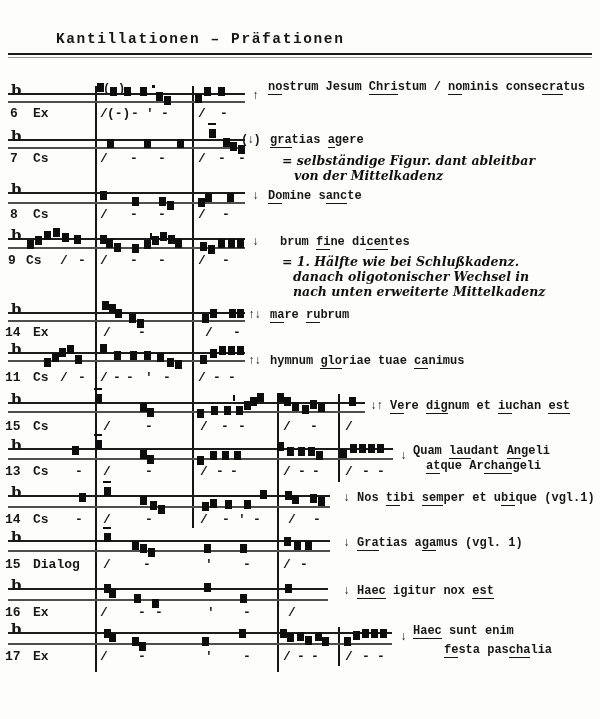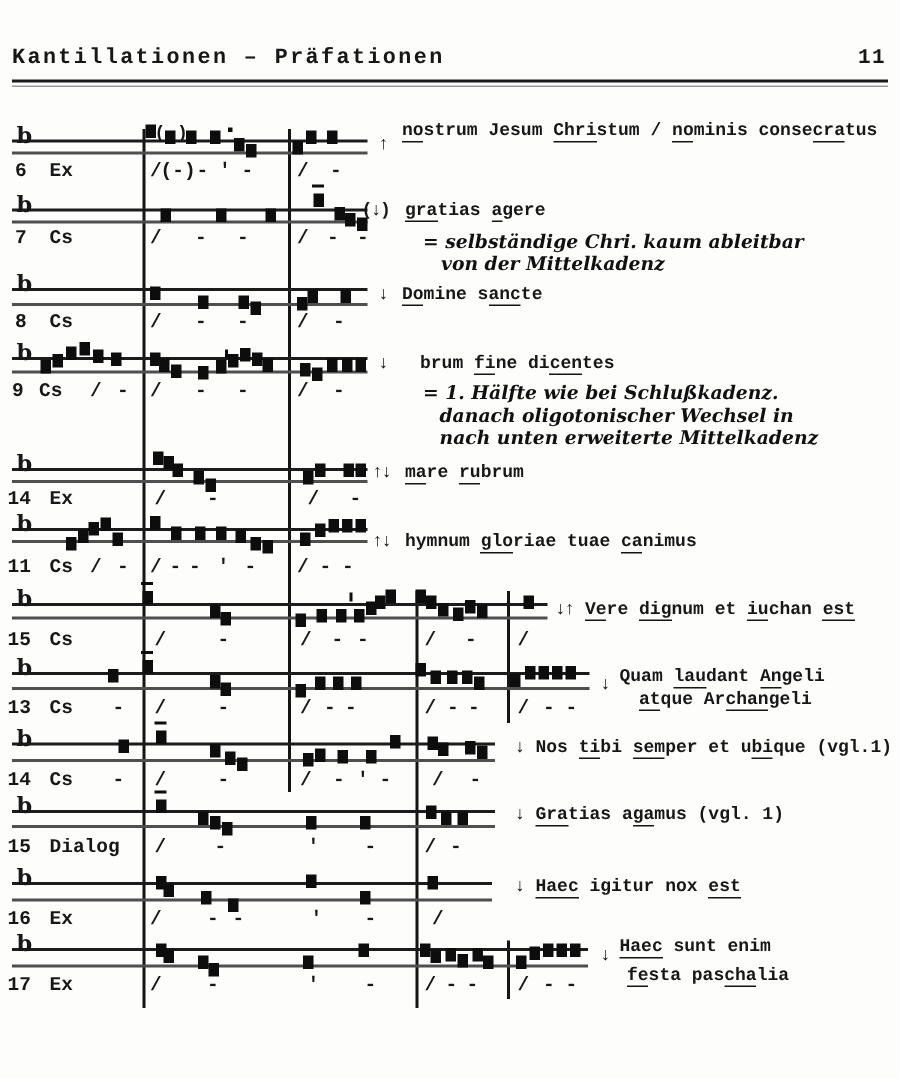--- a/index.html
+++ b/index.html
@@ -1,18 +1,18 @@
 <!DOCTYPE html>
 <html><head>
 <meta charset="utf-8">
 <style>
   html,body{margin:0;padding:0;background:#ffffff;}
   #page{position:relative;width:600px;height:719px;background:#fdfdfc;overflow:hidden;
         font-family:"Liberation Mono",monospace;color:#171717;}
-  .abs{position:absolute;white-space:pre;}
+  .abs{position:absolute;white-space:pre;margin-left:48px;}
   .title-main{font-size:14.5px;font-weight:700;letter-spacing:1.6px;}
   .title-italic{font-size:13.5px;font-weight:700;font-style:italic;font-family:"DejaVu Serif",serif;letter-spacing:.4px;}
   .page-num{font-size:14px;font-weight:700;letter-spacing:1px;}
   .rule{position:absolute;background:#1a1a1a;}
   .rule2{position:absolute;background:#9a9a9a;}
   .hline-top{position:absolute;height:2px;background:#1c1c1c;}
   .hline-bot{position:absolute;height:2px;background:#4f4f4f;}
   .vline{position:absolute;width:1.6px;background:#151515;}
   .note{position:absolute;width:7px;height:9px;background:#0d0d0d;}
   .macron{position:absolute;width:8px;height:2px;background:#0d0d0d;}
@@ -84,21 +84,21 @@
         <div class="tok" style="left: 10px; top: 152px;">7</div>
         <div class="tok" style="left: 33px; top: 152px;">Cs</div>
         <div class="tok" style="left: 100px; top: 152px;">/</div>
         <div class="tok" style="left: 130px; top: 152px;">-</div>
         <div class="tok" style="left: 158px; top: 152px;">-</div>
         <div class="tok" style="left: 198px; top: 152px;">/</div>
         <div class="tok" style="left: 218px; top: 152px;">-</div>
         <div class="tok" style="left: 238px; top: 152px;">-</div>
         <div class="arrow" style="left: 241px; top: 133px;">(↓)</div>
         <div class="lat" style="left: 270px; top: 133px;"><span class="u">gra</span><span>tias </span><span class="u">a</span><span>gere</span></div>
-        <div class="comment" style="left: 282px; top: 154px;">= selbständige Chri. kaum ableitbar</div>
+        <div class="comment" style="left: 282px; top: 154px;">= selbständige Figur. dant ableitbar</div>
         <div class="comment" style="left: 294px; top: 169px;">von der Mittelkadenz</div>
       </div>
       <div>
         <div class="hline-top" style="left: 8px; top: 192px; width: 237px;"></div>
         <div class="hline-bot" style="left: 8px; top: 202px; width: 237px;"></div>
         <div class="flat" style="left: 11px; top: 182px;">b</div>
         <div class="note" style="left: 100px; top: 191px;"></div>
         <div class="note" style="left: 132px; top: 197px;"></div>
         <div class="note" style="left: 159px; top: 197px;"></div>
         <div class="note" style="left: 167px; top: 201px;"></div>
@@ -398,16 +398,16 @@
         <div class="tok" style="left: 205px; top: 650px;">'</div>
         <div class="tok" style="left: 243px; top: 650px;">-</div>
         <div class="tok" style="left: 283px; top: 650px;">/</div>
         <div class="tok" style="left: 297px; top: 650px;">-</div>
         <div class="tok" style="left: 311px; top: 650px;">-</div>
         <div class="tok" style="left: 345px; top: 650px;">/</div>
         <div class="tok" style="left: 362px; top: 650px;">-</div>
         <div class="tok" style="left: 377px; top: 650px;">-</div>
         <div class="arrow" style="left: 400px; top: 630px;">↓</div>
         <div class="lat" style="left: 413px; top: 624px;"><span class="u">Haec</span><span> sunt enim</span></div>
-        <div class="lat" style="left: 418px; top: 643px;"><span class="u">fe</span><span>sta pas</span><span class="u">cha</span><span>lia</span></div>
+        <div class="lat" style="left: 444px; top: 643px;"><span class="u">fe</span><span>sta pas</span><span class="u">cha</span><span>lia</span></div>
       </div>
     </div>
 </div>
 
 </body></html>

